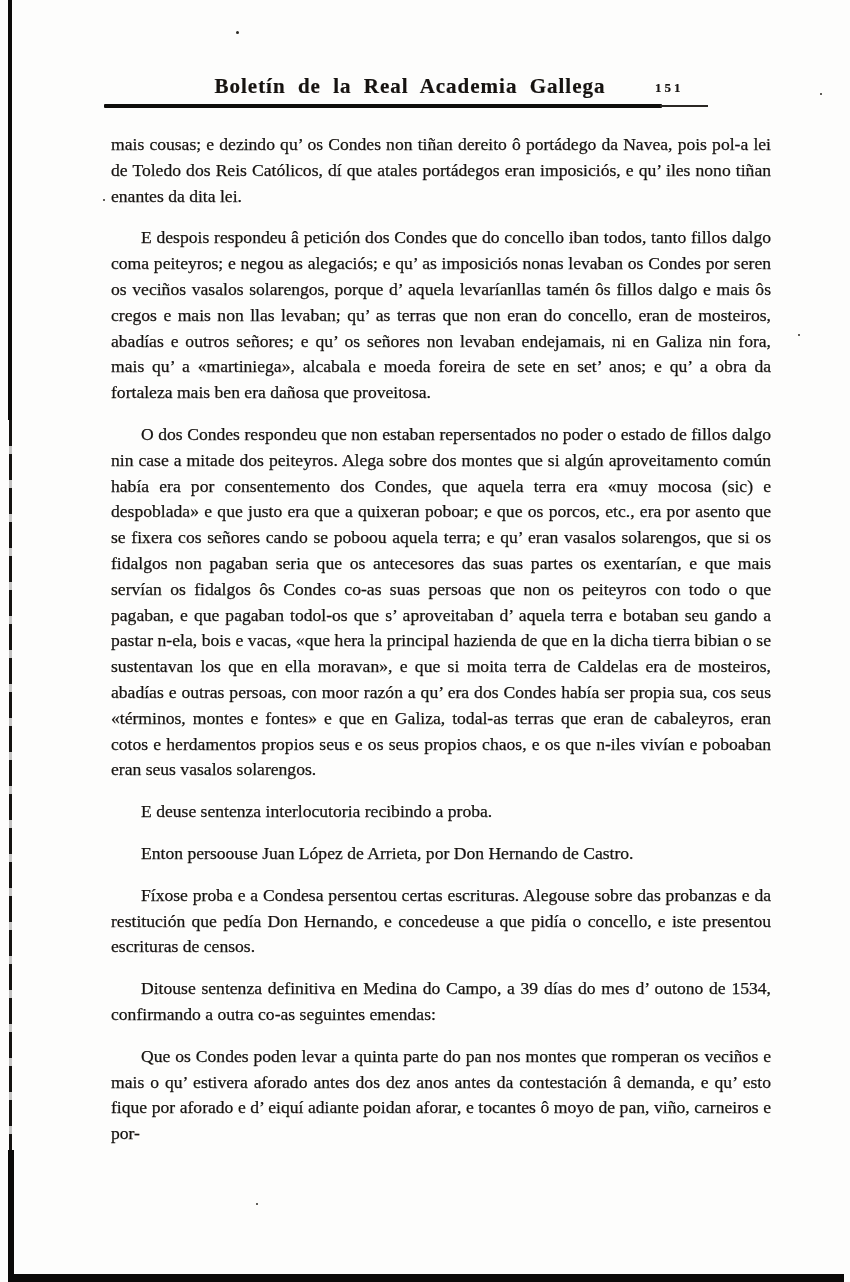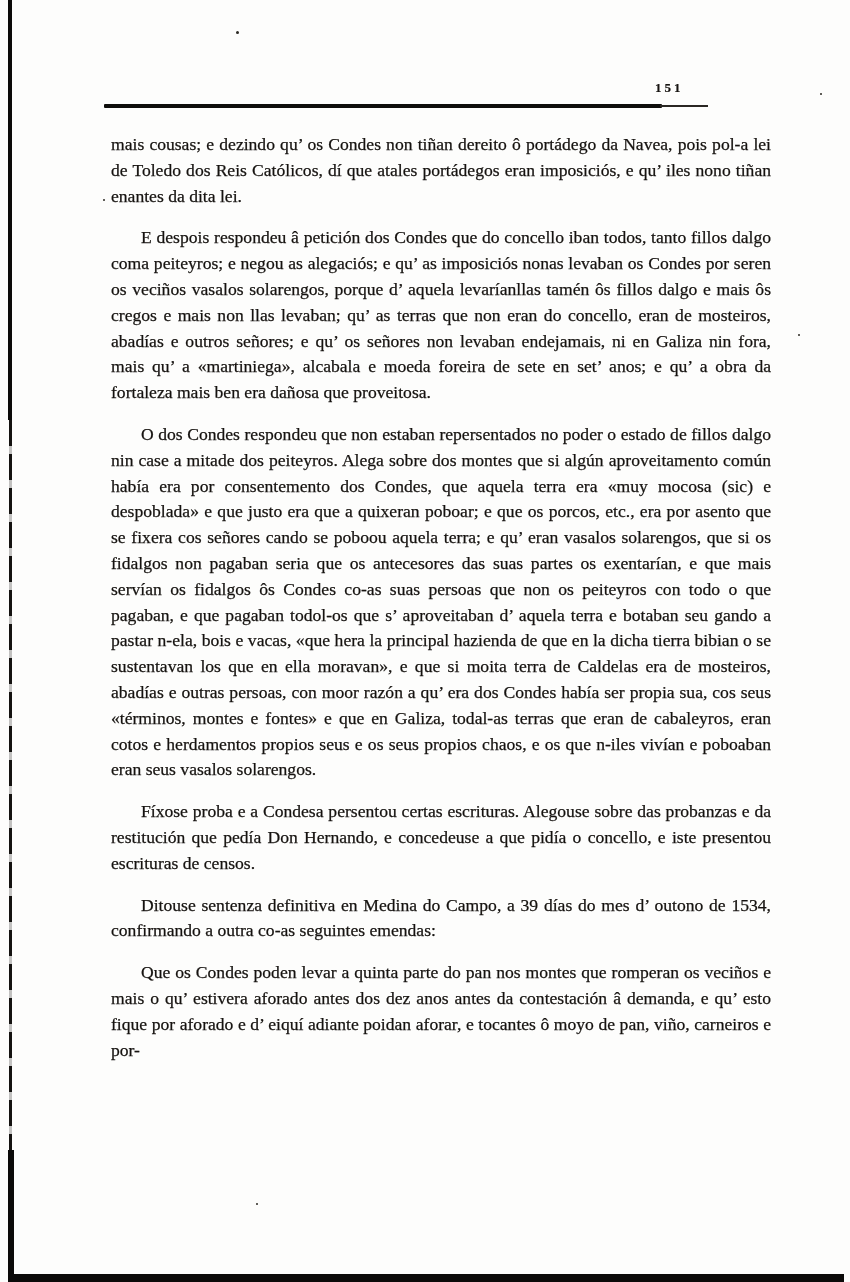--- a/index.html
+++ b/index.html
@@ -133,26 +133,29 @@
   <div class="binding-top"></div>
   <div class="binding-mid"></div>
   <div class="binding-bottom"></div>
   <div class="bottom-bar"></div>
   <div class="speck s1"></div>
   <div class="speck s2"></div>
   <div class="speck s3"></div>
   <div class="speck s4"></div>
   <div class="speck s5"></div>
 
+  <div class="journal-title">Boletín de la Real Academia Gallega</div>
   <div class="page-number">151</div>
   <div class="header-rule"></div>
   <div class="header-rule-tail"></div>
 
   <div class="body-text">
     <p class="no-indent">mais cousas; e dezindo qu’ os Condes non tiñan dereito ô portádego da Navea, pois pol-a lei de Toledo dos Reis Católicos, dí que atales portádegos eran imposiciós, e qu’ iles nono tiñan enantes da dita lei.</p>
     <p>E despois respondeu â petición dos Condes que do concello iban todos, tanto fillos dalgo coma peiteyros; e negou as alegaciós; e qu’ as imposiciós nonas levaban os Condes por seren os veciños vasalos solarengos, porque d’ aquela levaríanllas tamén ôs fillos dalgo e mais ôs cregos e mais non llas levaban; qu’ as terras que non eran do concello, eran de mosteiros, abadías e outros señores; e qu’ os señores non levaban endejamais, ni en Galiza nin fora, mais qu’ a «martiniega», alcabala e moeda foreira de sete en set’ anos; e qu’ a obra da fortaleza mais ben era dañosa que proveitosa.</p>
     <p>O dos Condes respondeu que non estaban repersentados no poder o estado de fillos dalgo nin case a mitade dos peiteyros. Alega sobre dos montes que si algún aproveitamento común había era por consentemento dos Condes, que aquela terra era «muy mocosa (sic) e despoblada» e que justo era que a quixeran poboar; e que os porcos, etc., era por asento que se fixera cos señores cando se poboou aquela terra; e qu’ eran vasalos solarengos, que si os fidalgos non pagaban seria que os antecesores das suas partes os exentarían, e que mais servían os fidalgos ôs Condes co-as suas persoas que non os peiteyros con todo o que pagaban, e que pagaban todol-os que s’ aproveitaban d’ aquela terra e botaban seu gando a pastar n-ela, bois e vacas, «que hera la principal hazienda de que en la dicha tierra bibian o se sustentavan los que en ella moravan», e que si moita terra de Caldelas era de mosteiros, abadías e outras persoas, con moor razón a qu’ era dos Condes había ser propia sua, cos seus «términos, montes e fontes» e que en Galiza, todal-as terras que eran de cabaleyros, eran cotos e herdamentos propios seus e os seus propios chaos, e os que n-iles vivían e poboaban eran seus vasalos solarengos.</p>
+    <p>E deuse sentenza interlocutoria recibindo a proba.</p>
+    <p>Enton persoouse Juan López de Arrieta, por Don Hernando de Castro.</p>
     <p>Fíxose proba e a Condesa persentou certas escrituras. Alegouse sobre das probanzas e da restitución que pedía Don Hernando, e concedeuse a que pidía o concello, e iste presentou escrituras de censos.</p>
     <p>Ditouse sentenza definitiva en Medina do Campo, a 39 días do mes d’ outono de 1534, confirmando a outra co-as seguintes emendas:</p>
     <p>Que os Condes poden levar a quinta parte do pan nos montes que romperan os veciños e mais o qu’ estivera aforado antes dos dez anos antes da contestación â demanda, e qu’ esto fique por aforado e d’ eiquí adiante poidan aforar, e tocantes ô moyo de pan, viño, carneiros e por-</p>
   </div>
 
 </div>
 
 </body></html>

